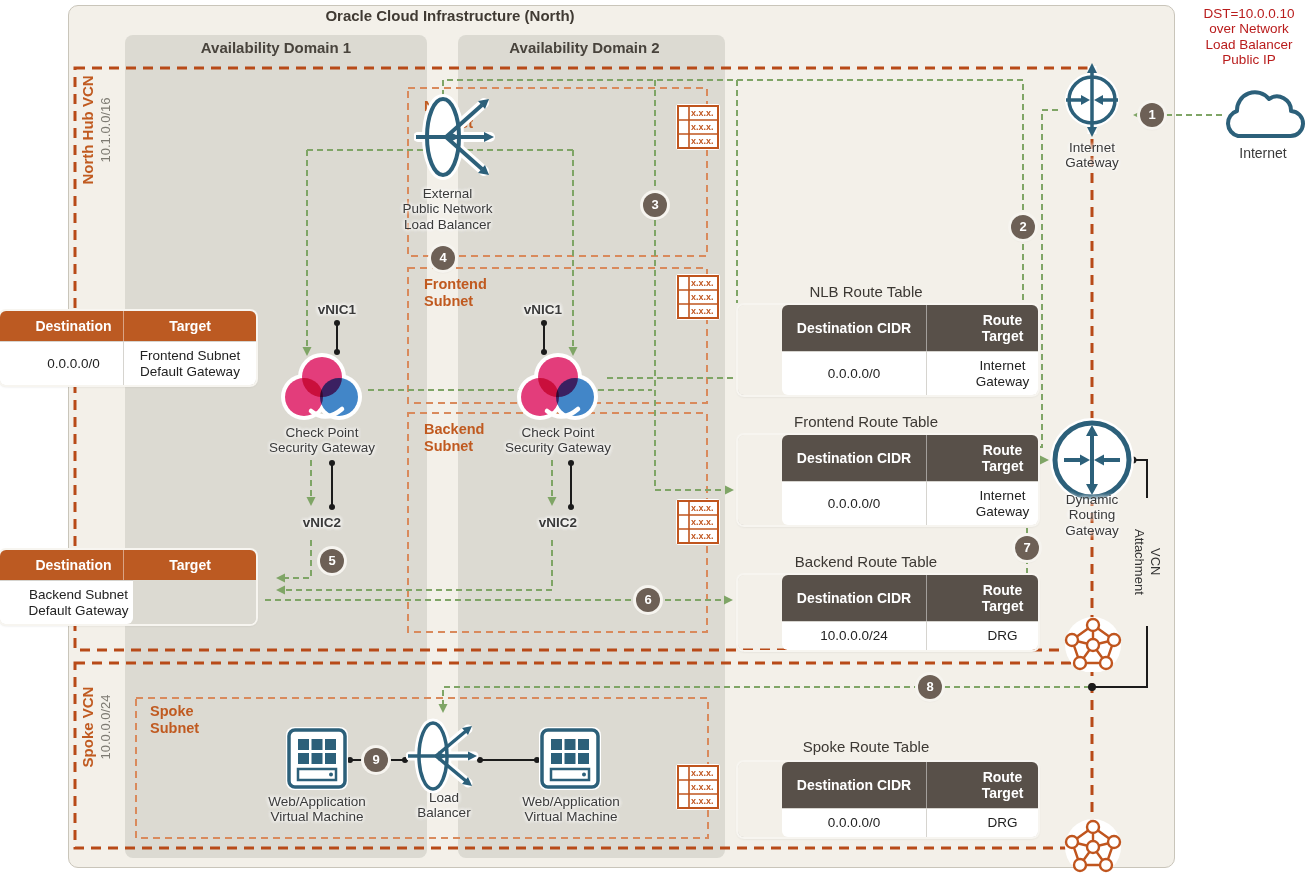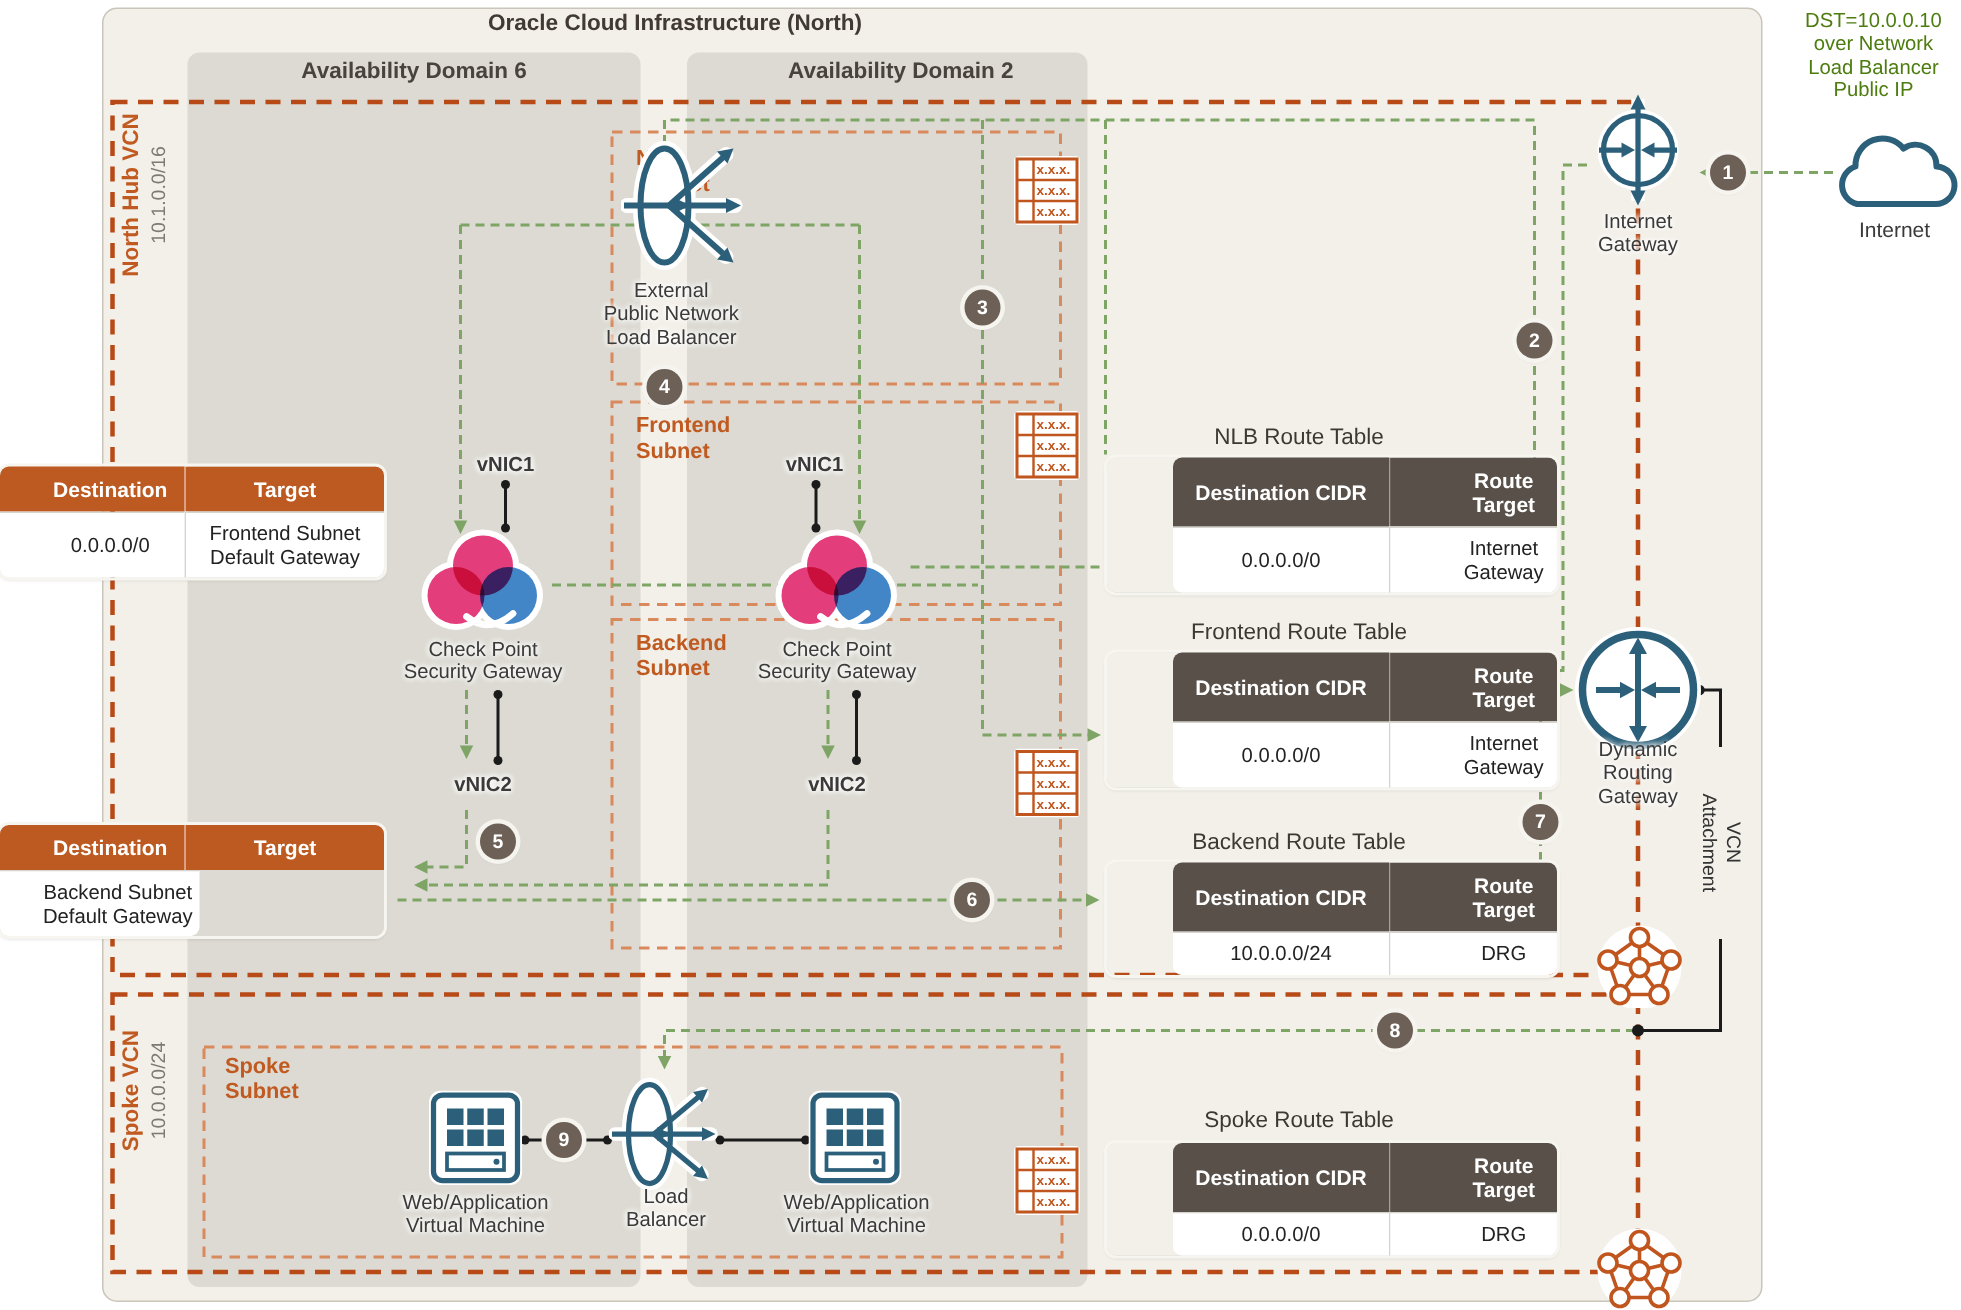--- a/index.html
+++ b/index.html
@@ -54,22 +54,22 @@
 </style>
 </head>
 <body>
 
 <div class="stage">
 
   <div class="abs region"></div>
   <div class="abs region-title">Oracle Cloud Infrastructure (North)</div>
   <div class="abs ad ad1"></div>
   <div class="abs ad ad2"></div>
-  <div class="abs ad-h" style="left:125px;width:302px;">Availability Domain 6</div>
-  <div class="abs ad-h" style="left:458px;width:285px;">Availability Domain 2</div>
+  <div class="abs ad-h" style="left:125px;width:302px;">Availability Domain 1</div>
+  <div class="abs ad-h" style="left:442px;width:285px;">Availability Domain 2</div>
 
   <svg class="abs overlay" width="1307" height="873" viewBox="0 0 1307 873">
 
     <g fill="none" stroke="#b84a18" stroke-width="3" stroke-dasharray="10 7">
       <rect x="75" y="68" width="1017" height="582"></rect>
       <rect x="75" y="663" width="1017" height="185"></rect>
       <path d="M1092 650 L1092 663"></path>
     </g>
 
     <g fill="none" stroke="#d98a5c" stroke-width="2" stroke-dasharray="7 5">
@@ -278,21 +278,21 @@
     </g>
   </svg>
   <div class="lbl" style="left:1042px;top:140px;width:100px;">Internet
 Gateway</div>
 
   <svg class="abs" style="left:1218px;top:86px;" width="92" height="58" viewBox="0 0 92 58">
     <path d="M20 50 A13 13 0 0 1 19 25 A18 18 0 0 1 51 13 A14 14 0 0 1 73 25 A12 12 0 0 1 72 50 Z" fill="#fff" stroke="#2c607a" stroke-width="4" stroke-linejoin="round"></path>
   </svg>
   <div class="lbl" style="left:1220px;top:146px;width:86px;font-size:14px;">Internet</div>
 
-  <div class="lbl" style="left:1192px;top:6px;width:114px;color:#4d7c0f;">DST=10.0.0.10
+  <div class="lbl" style="left:1192px;top:6px;width:114px;color:#b91c1c;">DST=10.0.0.10
 over Network
 Load Balancer
 Public IP</div>
 
   <svg class="abs" style="left:1048px;top:416px;" width="88" height="88" viewBox="0 0 88 88">
     <circle cx="44" cy="44" r="42" fill="#fff"></circle>
     <circle cx="44" cy="44" r="37" fill="#fff" stroke="#2c607a" stroke-width="5"></circle>
     <path d="M44 14 L44 74" stroke="#2c607a" stroke-width="4"></path>
     <path d="M16 44 L36 44 M72 44 L52 44" stroke="#2c607a" stroke-width="4"></path>
     <g fill="#2c607a">

